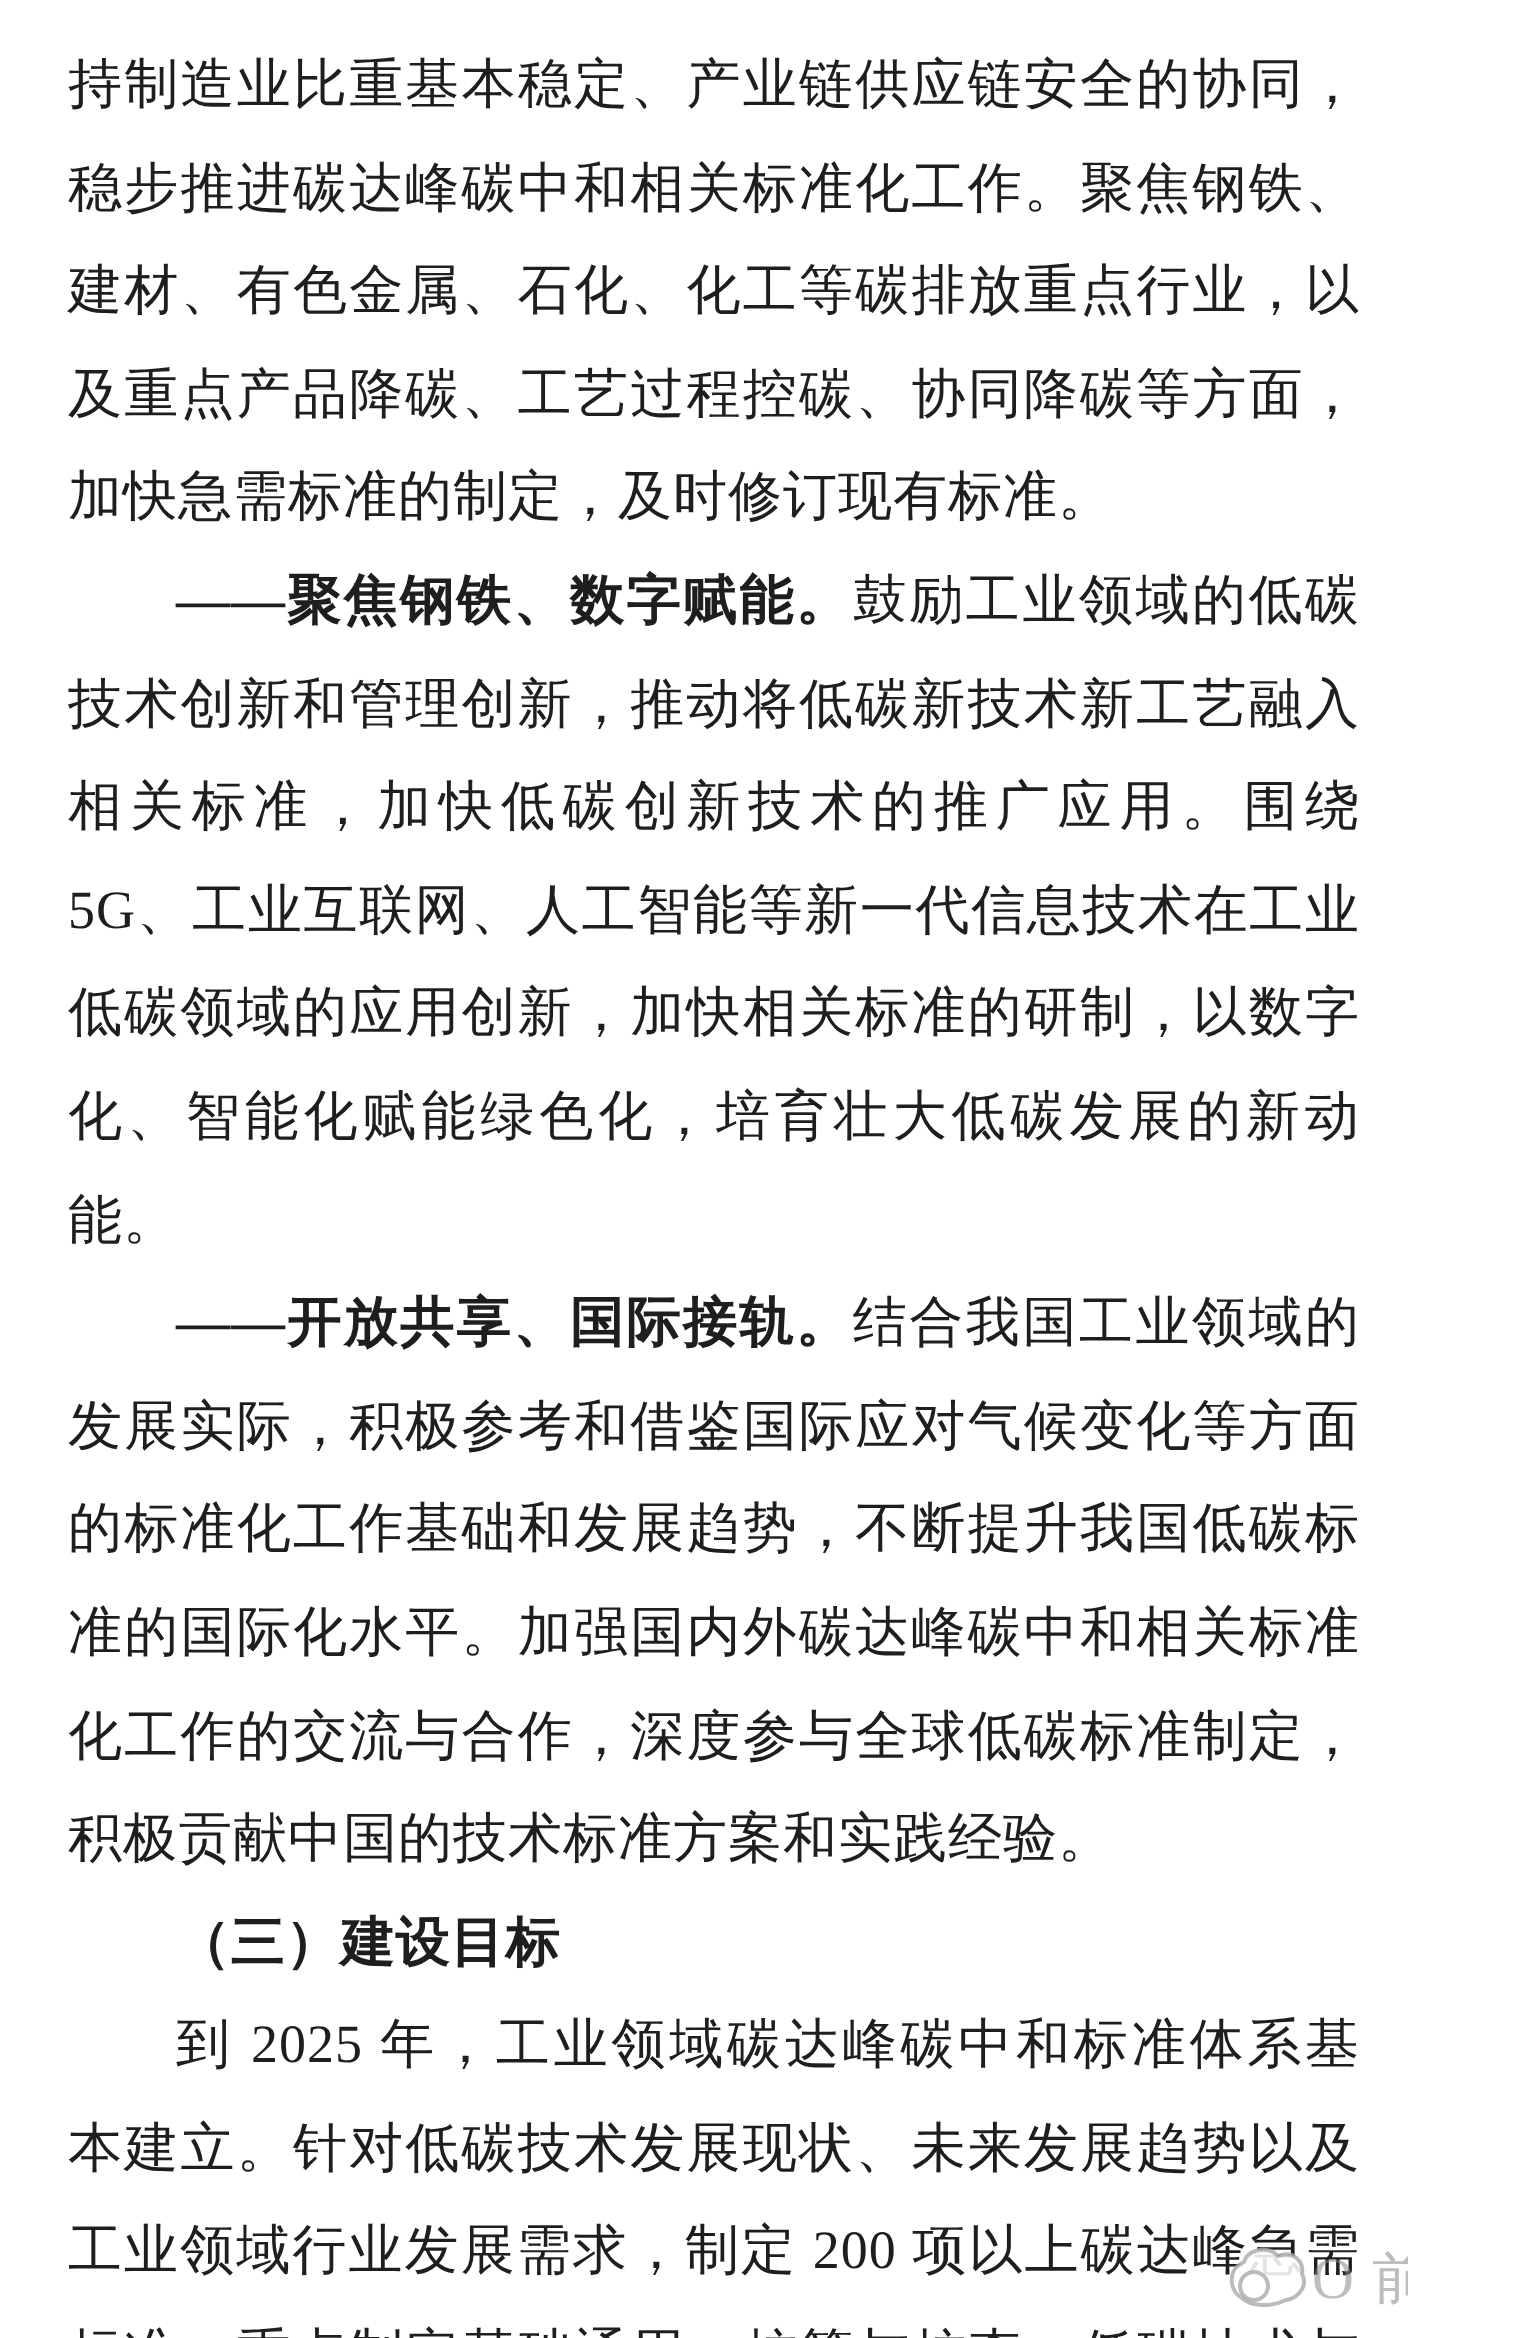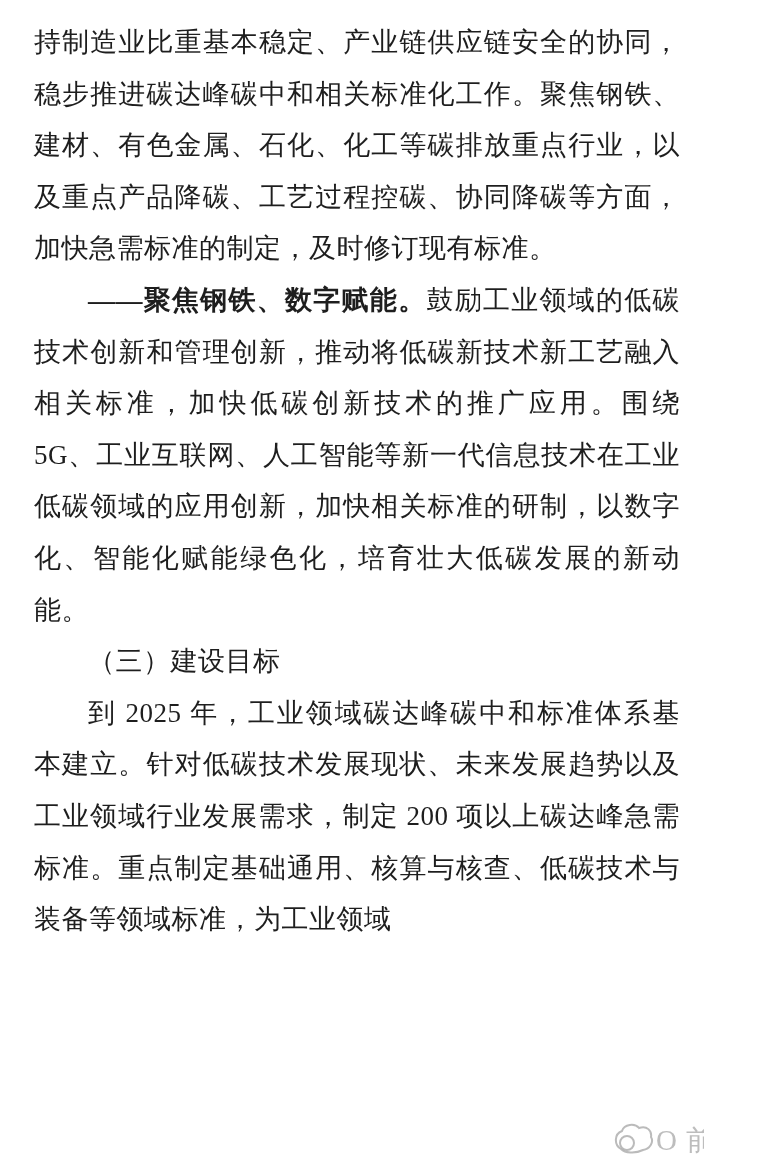--- a/index.html
+++ b/index.html
@@ -26,21 +26,21 @@
     text-align: justify;
     letter-spacing: 0.5px;
   }
   .indent {
     text-indent: 2em;
   }
   .lead {
     font-weight: bold;
   }
   .heading {
-    font-weight: normal;
+    font-weight: bold;
     text-indent: 2em;
   }
   .watermark {
     position: absolute;
     left: 612px;
     top: 1120px;
     display: flex;
     align-items: center;
     pointer-events: none;
   }
@@ -59,20 +59,21 @@
 </head>
 <body>
 
 <div class="page">
   <div class="content">
 
     <p class="para"><span>持制造业比重基本稳定、产业链供应链安全的协同，稳步推进碳达峰碳中和相关标准化工作。聚焦钢铁、建材、有色金属、石化、化工等碳排放重点行业，以及重点产品降碳、工艺过程控碳、协同降碳等方面，加快急需标准的制定，及时修订现有标准。</span></p>
 
     <p class="para indent"><b class="lead">——聚焦钢铁、数字赋能。</b><span>鼓励工业领域的低碳技术创新和管理创新，推动将低碳新技术新工艺融入相关标准，加快低碳创新技术的推广应用。围绕 5G、工业互联网、人工智能等新一代信息技术在工业低碳领域的应用创新，加快相关标准的研制，以数字化、智能化赋能绿色化，培育壮大低碳发展的新动能。</span></p>
 
+    <p class="para indent"><b class="lead">——开放共享、国际接轨。</b><span>结合我国工业领域的发展实际，积极参考和借鉴国际应对气候变化等方面的标准化工作基础和发展趋势，不断提升我国低碳标准的国际化水平。加强国内外碳达峰碳中和相关标准化工作的交流与合作，深度参与全球低碳标准制定，积极贡献中国的技术标准方案和实践经验。</span></p>
 
     <p class="para heading">（三）建设目标</p>
 
     <p class="para indent"><span>到 2025 年，工业领域碳达峰碳中和标准体系基本建立。针对低碳技术发展现状、未来发展趋势以及工业领域行业发展需求，制定 200 项以上碳达峰急需标准。重点制定基础通用、核算与核查、低碳技术与装备等领域标准，为工业领域</span></p>
 
   </div>
 
   <div class="watermark">
     <svg class="mascot" width="42" height="38" viewBox="0 0 42 38" aria-hidden="true">
       <path d="M9,28 C2,24 2,13 10,10 C12,3 23,2 27,7 C35,4 40,10 39,16 C42,21 38,28 31,29 C23,33 13,32 9,28 Z" fill="rgba(255,255,255,0.88)" stroke="rgba(170,170,170,0.8)" stroke-width="2"></path>

